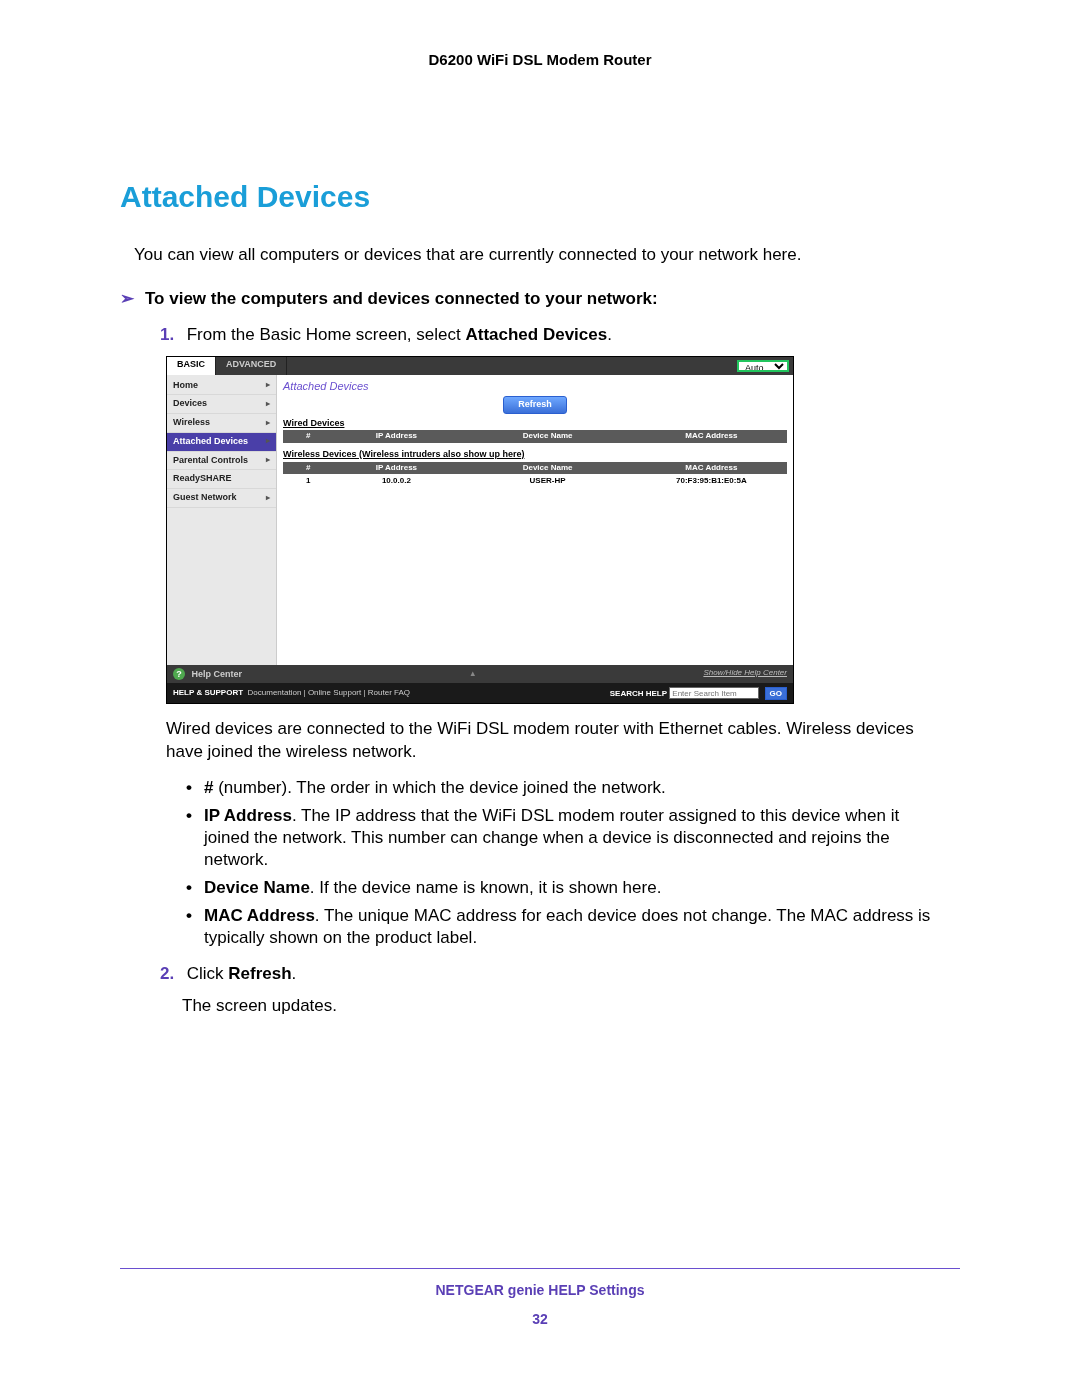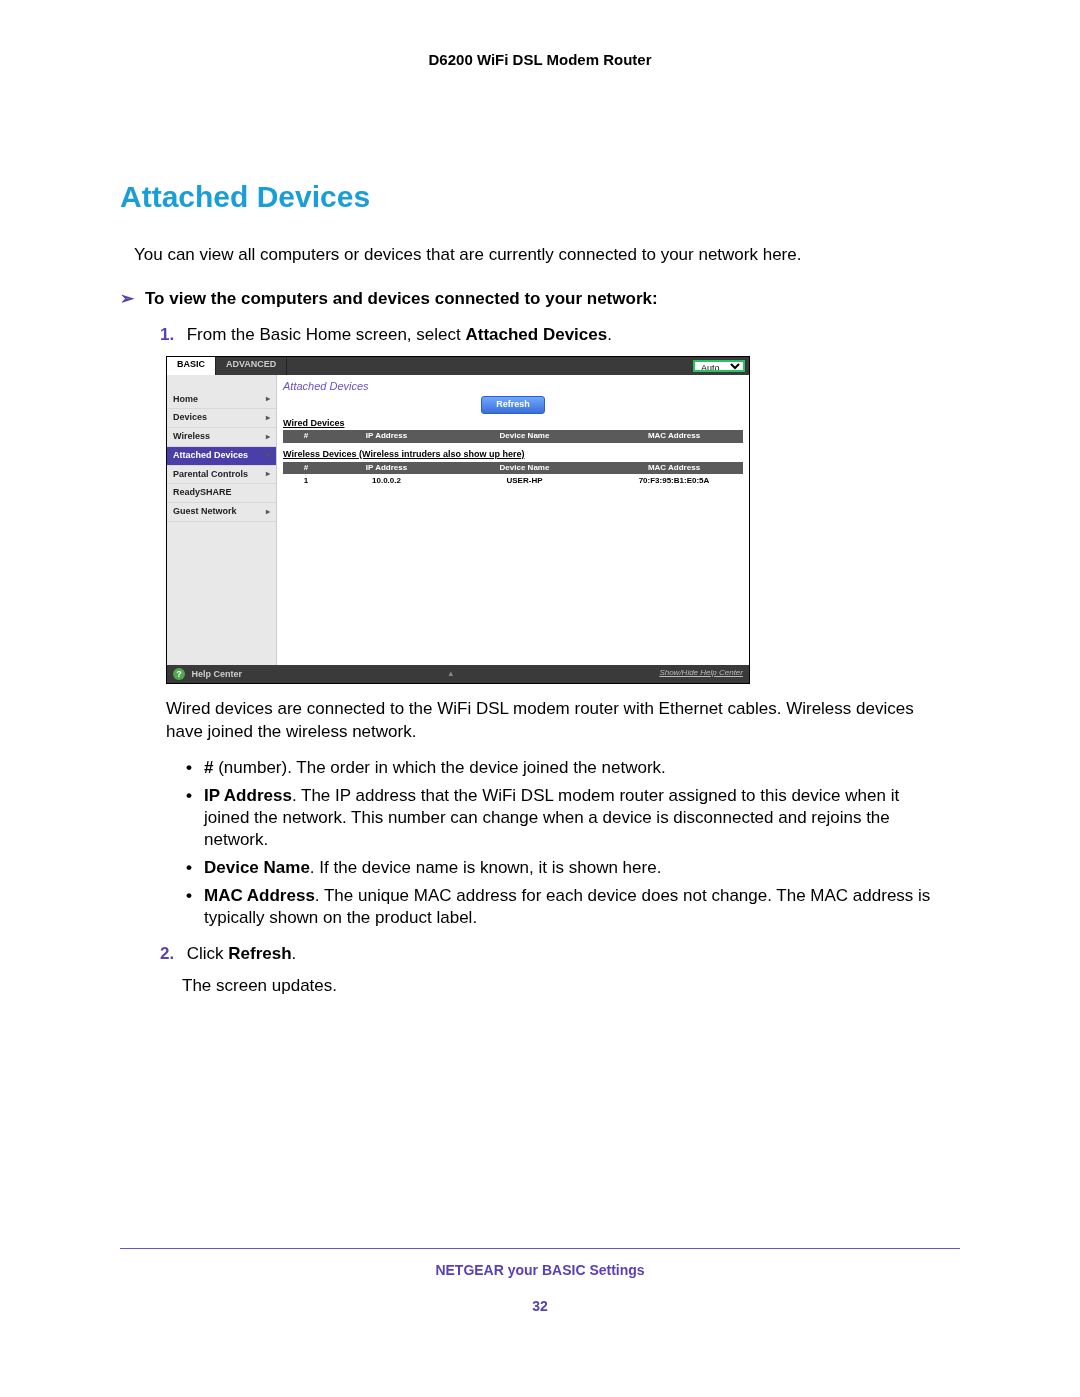--- a/index.html
+++ b/index.html
@@ -65,25 +65,25 @@
     border-top: 1px solid #6a4fcf;
     margin-top: 250px;
     margin-bottom: 12px;
   }
   .footer {
     text-align: center;
     color: #5a3fb5;
     font-weight: bold;
     font-size: 14px;
   }
-  .footer .pg { display: block; margin-top: 18px; }
+  .footer .pg { display: block; margin-top: 11px; }
 
   
   .ui-shot {
-    width: 584px;
+    width: 628px;
     margin: 10px 0 14px 46px;
     border: 1px solid #000;
     font-family: Arial, sans-serif;
     font-size: 10px;
     background: #e8e8e8;
   }
   .ui-tabs { display: flex; background: #3a3a3a; height: 18px; align-items: stretch; }
   .ui-tab {
     padding: 2px 10px 0 10px;
     font-size: 9px;
@@ -103,21 +103,21 @@
     height: 12px;
     width: 52px;
     padding: 0 2px;
     margin-left: 32px;
   }
   .ui-body { display: flex; min-height: 290px; background: #e8e8e8; }
   .ui-side {
     width: 110px;
     background: #e8e8e8;
     border-right: 1px solid #ccc;
-    padding: 16px 0;
+    padding: 2px 0;
   }
   .ui-side .mi {
     display: flex;
     justify-content: space-between;
     align-items: center;
     padding: 3px 6px;
     font-size: 9px;
     font-weight: bold;
     color: #222;
     border-bottom: 1px solid #d8d8d8;
@@ -323,20 +323,33 @@
     </div>
   </div>
   <div class="ui-helpbar">
     <span>
       <span class="q">?</span>
       <span class="b">Help Center</span>
     </span>
     <span class="thumb">▴</span>
     <span class="sh">Show/Hide Help Center</span>
   </div>
+  <div class="ui-footer">
+    <span>
+      <span class="hl">HELP &amp; SUPPORT</span>&nbsp;
+      <span class="lk">Documentation</span> |
+      <span class="lk">Online Support</span> |
+      <span class="lk">Router FAQ</span>
+    </span>
+    <span>
+      <span class="hl">SEARCH HELP</span>
+      <input class="srch" placeholder="Enter Search Item" style="">
+      <span class="go">GO</span>
+    </span>
+  </div>
 </div>
 
 <p class="post-img">Wired devices are connected to the WiFi DSL modem router with Ethernet cables. Wireless devices have joined the wireless network.</p>
 
 <ul class="bullets">
   <li><span class="b">#</span><span> (number). The order in which the device joined the network.</span></li>
   <li><span class="b">IP Address</span><span>. The IP address that the WiFi DSL modem router assigned to this device when it joined the network. This number can change when a device is disconnected and rejoins the network.</span></li>
   <li><span class="b">Device Name</span><span>. If the device name is known, it is shown here.</span></li>
   <li><span class="b">MAC Address</span><span>. The unique MAC address for each device does not change. The MAC address is typically shown on the product label.</span></li>
 </ul>
@@ -344,15 +357,15 @@
 <ol class="steps" style="margin-top:14px;">
   <li>
     <span class="step-num">2.</span>
     <span>Click </span><span class="b">Refresh</span><span>.</span>
     <div style="margin-top:10px; margin-left:22px;">The screen updates.</div>
   </li>
 </ol>
 
 <hr class="footer-rule">
 <div class="footer">
-  <span>NETGEAR your BASIC Settings</span>
+  <span>NETGEAR genie HELP Settings</span>
   <span class="pg">32</span>
 </div>
 
 </body></html>

